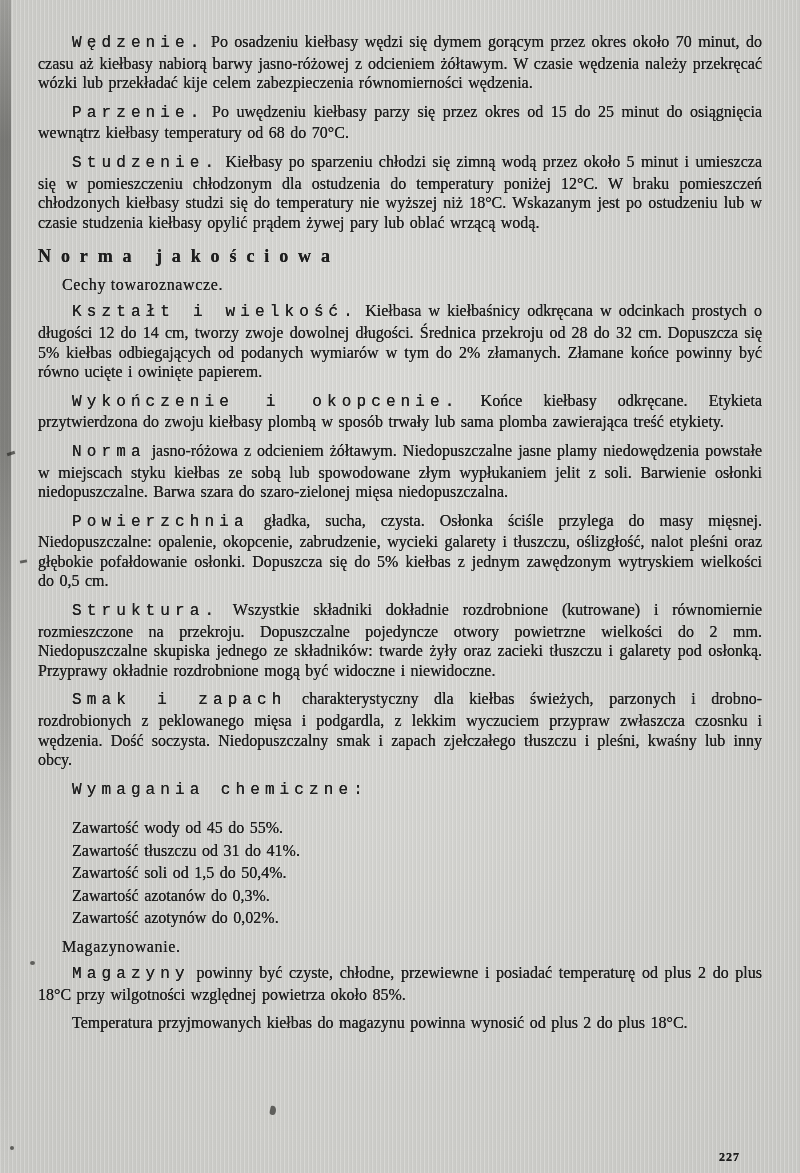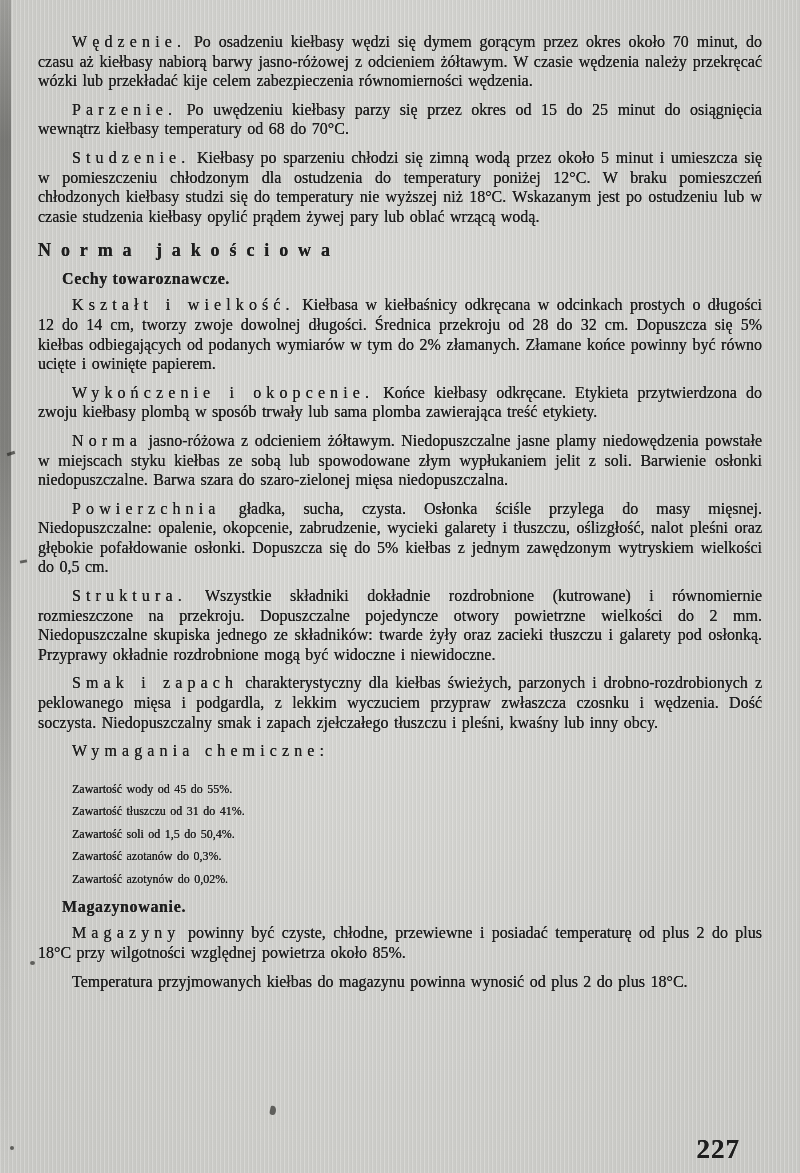--- a/index.html
+++ b/index.html
@@ -47,46 +47,46 @@
     text-shadow:0 0 0.35px currentColor;
   }
   .body {
     margin:0 0 9px 0;
     font-size:16px;
     line-height:19.6px;
     text-align:justify;
     text-indent:34px;
     word-spacing:1.5px;
   }
-  .sperr { letter-spacing:0.32em; }
+  .sperr { letter-spacing:0.32em;font-family:Liberation Mono, monospace; }
   .main-heading {
     margin:14px 0 9px 0;
     text-align:left;
     font-size:18px;
     font-weight:bold;
     letter-spacing:0.55em;
   }
   .subheading {
     margin:2px 0 7px 0;
     font-size:16px;
-    font-weight:bold;
+    font-weight:normal;
     text-indent:24px;
     letter-spacing:0.04em;
   }
   .chem-list { margin:0 0 8px 0; }
   .chem-item {
     padding-left:34px;
-    font-size:12px;
+    font-size:16px;
     line-height:22.5px;
     word-spacing:1.5px;
   }
   .page-number {
     position:absolute;
     right:60px; bottom:8px;
-    font-size:27px;
+    font-size:12px;
     font-weight:bold;
     letter-spacing:1px;
     text-shadow:0 0 0.35px currentColor;
   }
 </style>
 </head>
 <body>
 
 <div class="sheet">
   <div class="edge-shadow"></div>

